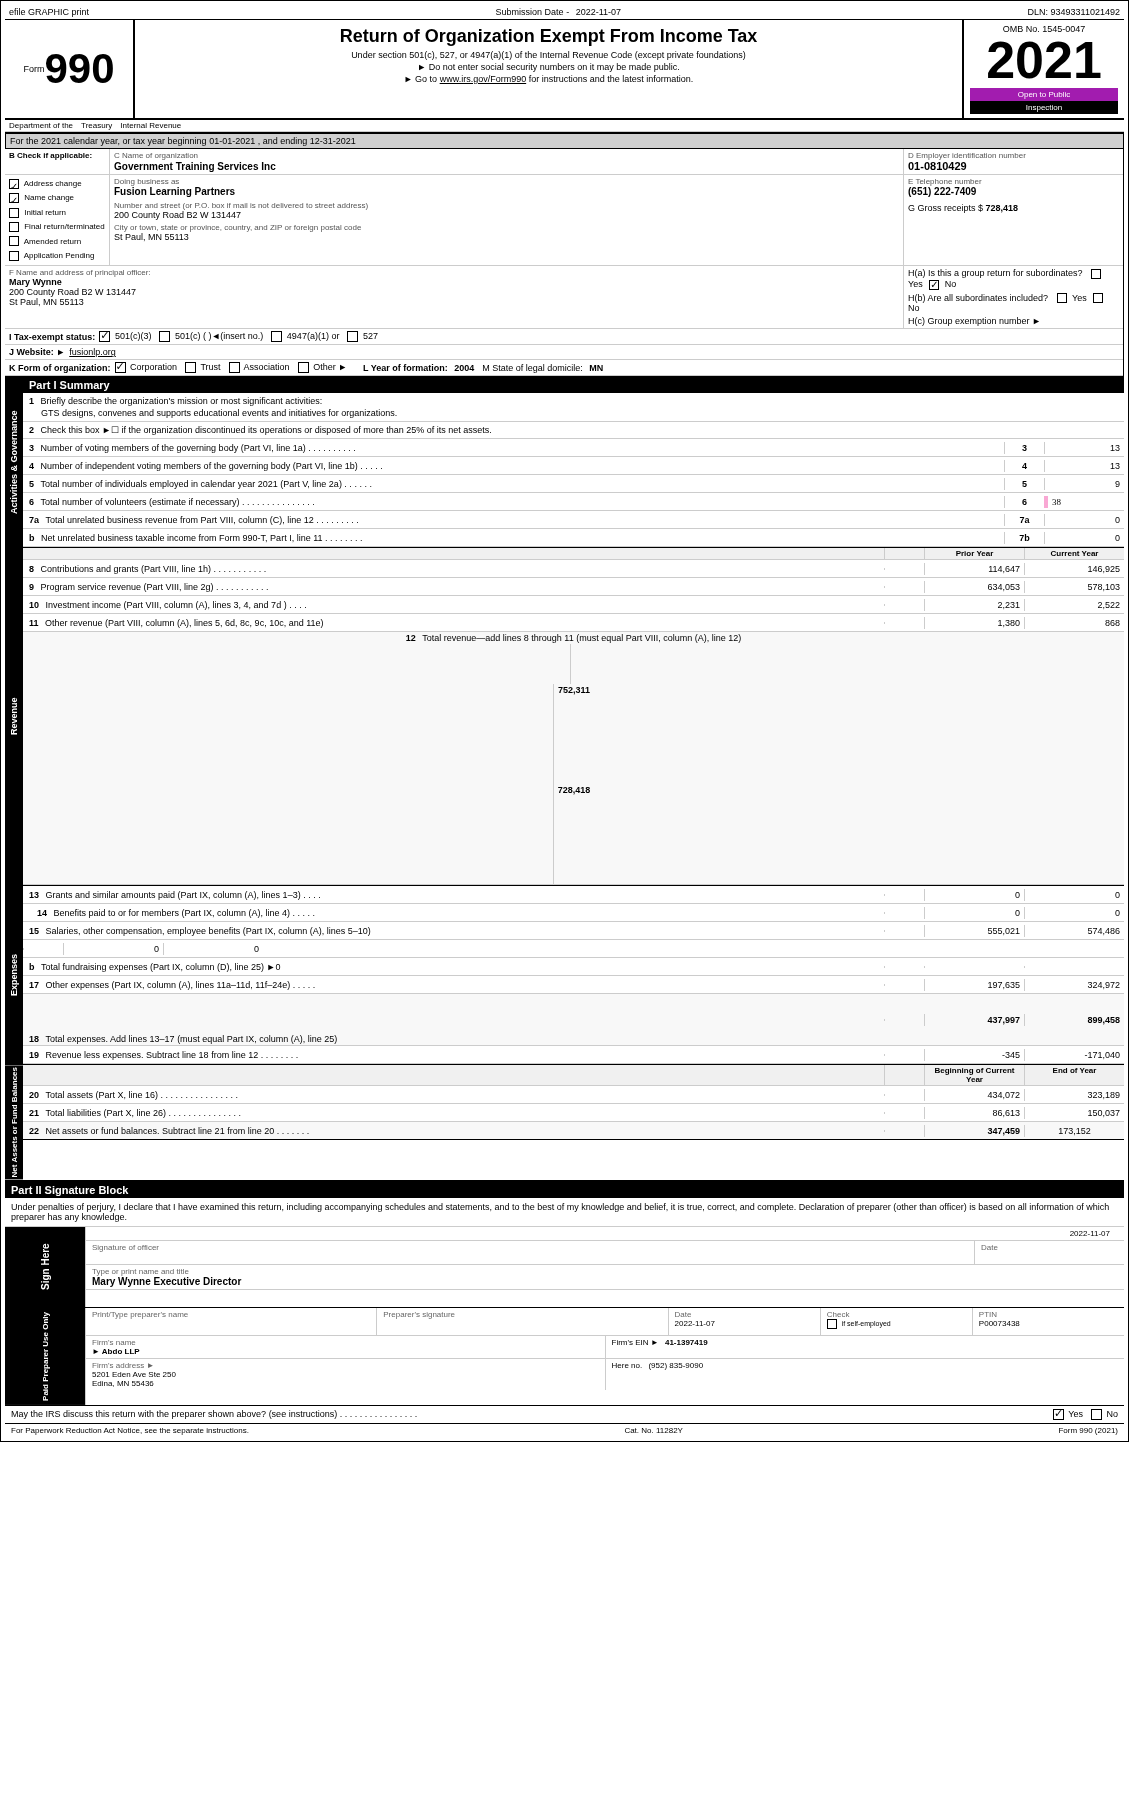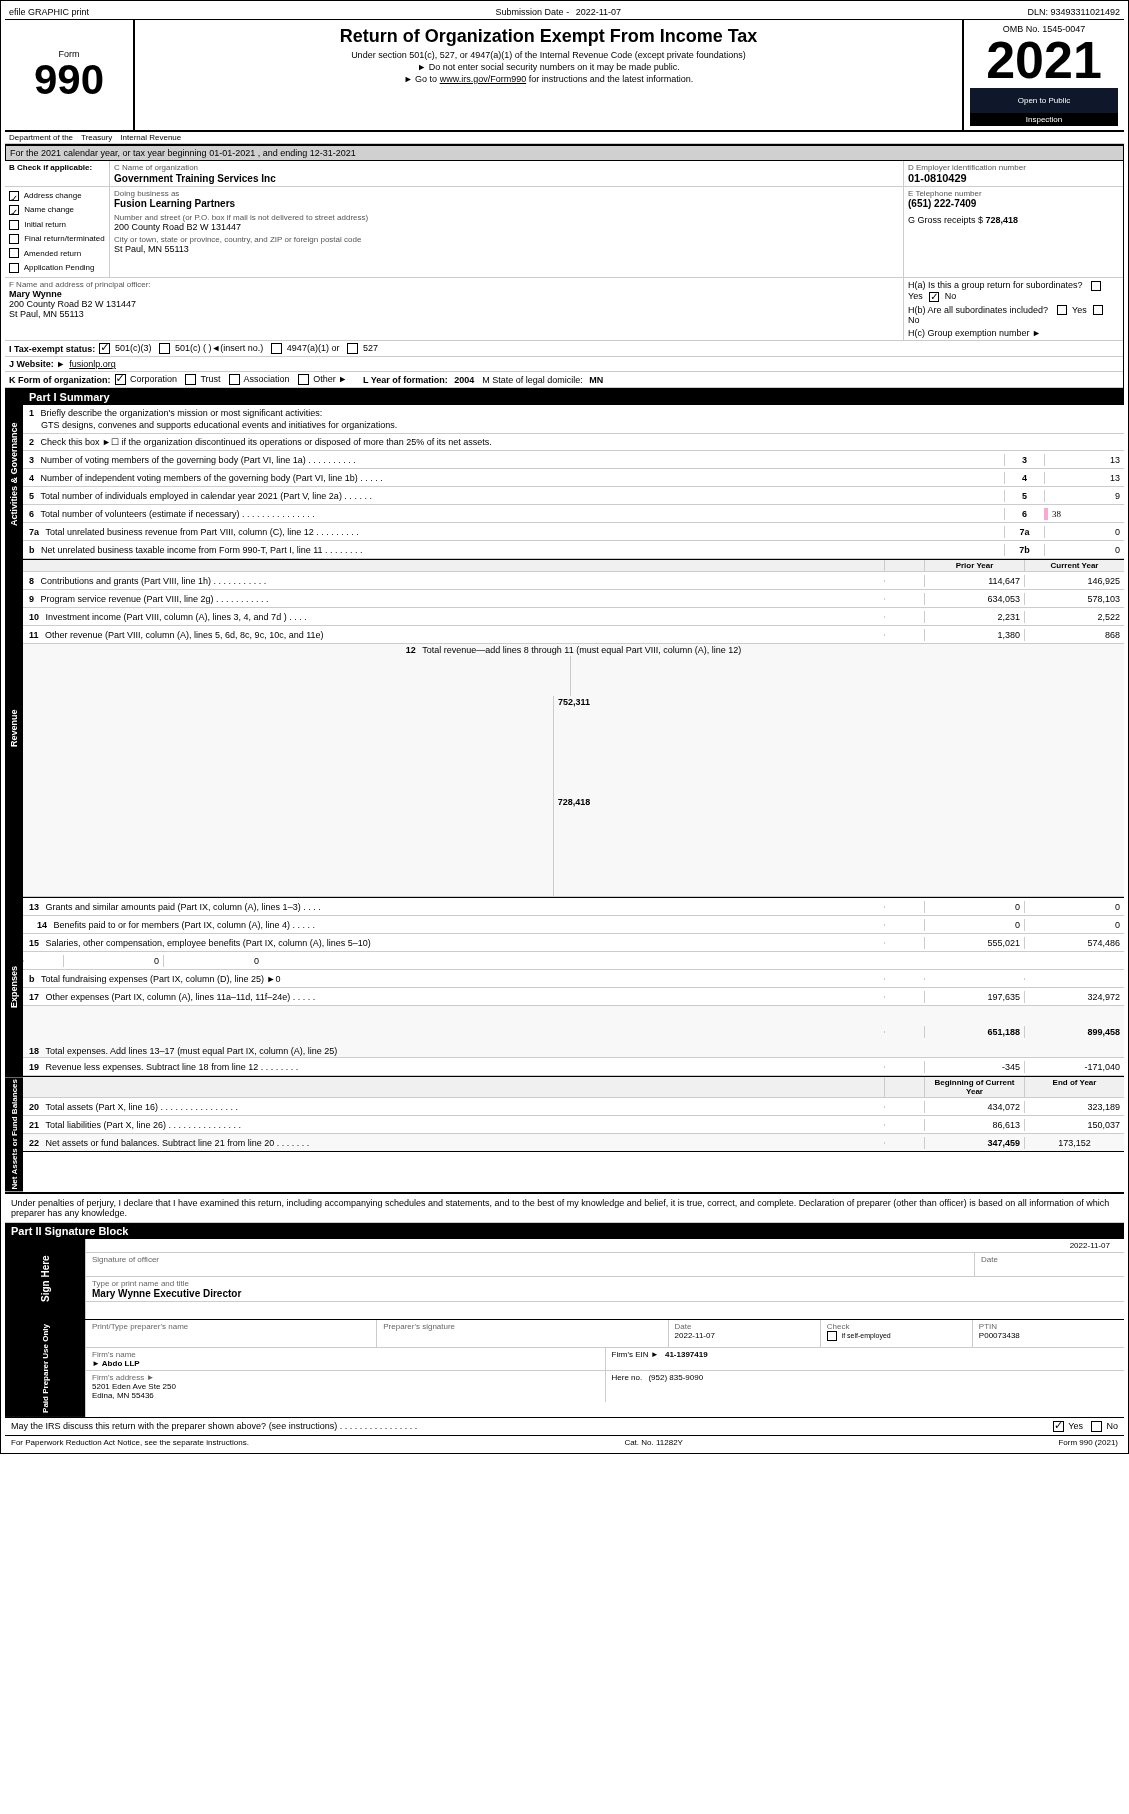--- a/index.html
+++ b/index.html
@@ -22,40 +22,40 @@
     <span style="flex:0 0 auto;">efile GRAPHIC print</span>
     <span style="flex:1; text-align:center;">
       <span>Submission Date -</span>
       <span style="margin-left:4px;">2022-11-07</span>
     </span>
     <span>DLN: 93493311021492</span>
   </div>
 
   <div style="display:flex; border-bottom:2px solid #000;">
 
-    <div style="flex:0 0 130px; border-right:2px solid #000; padding:4px 6px; display:flex; flex-direction:column; align-items:center; justify-content:center;">
+    <div style="flex:0 0 130px; border-right:2px solid #000; padding:4px 6px; display:flex; flex-direction:row; align-items:center; justify-content:center;">
       <span style="font-size:9px;">Form</span>
       <span style="font-size:42px; font-weight:bold; line-height:1;">990</span>
     </div>
 
     <div style="flex:1; text-align:center; padding:6px 10px; border-right:2px solid #000;">
       <div style="font-size:18px; font-weight:bold;">Return of Organization Exempt From Income Tax</div>
       <div style="font-size:9px; margin-top:3px;">Under section 501(c), 527, or 4947(a)(1) of the Internal Revenue Code (except private foundations)</div>
       <div style="font-size:9px; margin-top:2px;">► Do not enter social security numbers on it may be made public.</div>
       <div style="font-size:9px; margin-top:2px;">
         <span>► Go to</span>
         <span style="text-decoration:underline;">www.irs.gov/Form990</span>
         <span>for instructions and the latest information.</span>
       </div>
     </div>
 
     <div style="flex:0 0 160px; padding:4px 6px; text-align:center;">
       <div style="font-size:9px;">OMB No. 1545-0047</div>
       <div style="font-size:52px; font-weight:bold; line-height:1;">2021</div>
-      <div style="background:#0f172a; color:#fff; font-size:8px; padding:8px 4px; margin-top:2px;">Open to Public</div>
+      <div style="background:#a21caf; color:#fff; font-size:8px; padding:2px 4px; margin-top:2px;">Open to Public</div>
       <div style="background:#000; color:#fff; font-size:8px; padding:2px 4px;">Inspection</div>
     </div>
   </div>
 
   <div style="font-size:8px; padding:1px 4px; border-bottom:1px solid #ccc; display:flex; gap:8px;">
     <span>Department of the</span>
     <span>Treasury</span>
     <span>Internal Revenue</span>
   </div>
 
@@ -412,21 +412,21 @@
         <div style="flex:0 0 100px; text-align:right; border-left:1px solid #ccc; padding:1px 4px;">197,635</div>
         <div style="flex:0 0 100px; text-align:right; border-left:1px solid #ccc; padding:1px 4px;">324,972</div>
       </div>
 
       <div style="display:flex; border-bottom:1px solid #ccc; font-size:9px; min-height:18px; align-items:center; background:#f8f8f8;">
         <div style="flex:1; padding:1px 6px;margin-top:39px;">
           <span style="font-weight:bold;">18</span>
           <span style="margin-left:4px;">Total expenses. Add lines 13–17 (must equal Part IX, column (A), line 25)</span>
         </div>
         <div style="flex:0 0 40px; border-left:1px solid #ccc; padding:1px 3px;"></div>
-        <div style="flex:0 0 100px; text-align:right; border-left:1px solid #ccc; padding:1px 4px; font-weight:bold;">651,188</div>
+        <div style="flex:0 0 100px; text-align:right; border-left:1px solid #ccc; padding:1px 4px; font-weight:bold;">437,997</div>
         <div style="flex:0 0 100px; text-align:right; border-left:1px solid #ccc; padding:1px 4px; font-weight:bold;">899,458</div>
       </div>
 
       <div style="display:flex; border-bottom:1px solid #ccc; font-size:9px; min-height:18px; align-items:center;">
         <div style="flex:1; padding:1px 6px;">
           <span style="font-weight:bold;">19</span>
           <span style="margin-left:4px;">Revenue less expenses. Subtract line 18 from line 12  .  .  .  .  .  .  .  .</span>
         </div>
         <div style="flex:0 0 40px; border-left:1px solid #ccc; padding:1px 3px;"></div>
         <div style="flex:0 0 100px; text-align:right; border-left:1px solid #ccc; padding:1px 4px;">-345</div>
@@ -472,22 +472,22 @@
           <span style="margin-left:4px;">Net assets or fund balances. Subtract line 21 from line 20  .  .  .  .  .  .  .</span>
         </div>
         <div style="flex:0 0 40px; border-left:1px solid #ccc; padding:1px 3px;"></div>
         <div style="flex:0 0 100px; text-align:right; border-left:1px solid #ccc; padding:1px 4px; font-weight:bold;">347,459</div>
         <div style="flex:0 0 100px; text-align:center; border-left:1px solid #ccc; padding:1px 4px; font-weight:normal;">173,152</div>
       </div>
     </div>
   </div>
 
   <div style="border-top:2px solid #000;">
+    <div style="background:#000; color:#fff; font-weight:bold; font-size:11px; padding:2px 6px;">Part II    Signature Block</div>
     <div style="font-size:9px; padding:4px 6px; border-bottom:1px solid #ccc;">Under penalties of perjury, I declare that I have examined this return, including accompanying schedules and statements, and to the best of my knowledge and belief, it is true, correct, and complete. Declaration of preparer (other than officer) is based on all information of which preparer has any knowledge.</div>
-    <div style="background:#000; color:#fff; font-weight:bold; font-size:11px; padding:2px 6px;">Part II    Signature Block</div>
 
     <div style="display:flex;">
       <div style="flex:0 0 80px; display:flex; align-items:stretch;">
         <div style="background:#000; color:#fff; writing-mode:vertical-rl; transform:rotate(180deg); text-align:center; font-size:10px; font-weight:bold; display:flex; align-items:center; justify-content:center; padding:4px 2px; min-height:80px; flex:1;">Sign Here</div>
       </div>
       <div style="flex:1; border-left:1px solid #ccc;">
 
         <div style="display:flex; justify-content:flex-end; padding:2px 6px; font-size:8px; border-bottom:1px solid #ccc;">
           <span style="margin-right:8px;">2022-11-07</span>
         </div>

